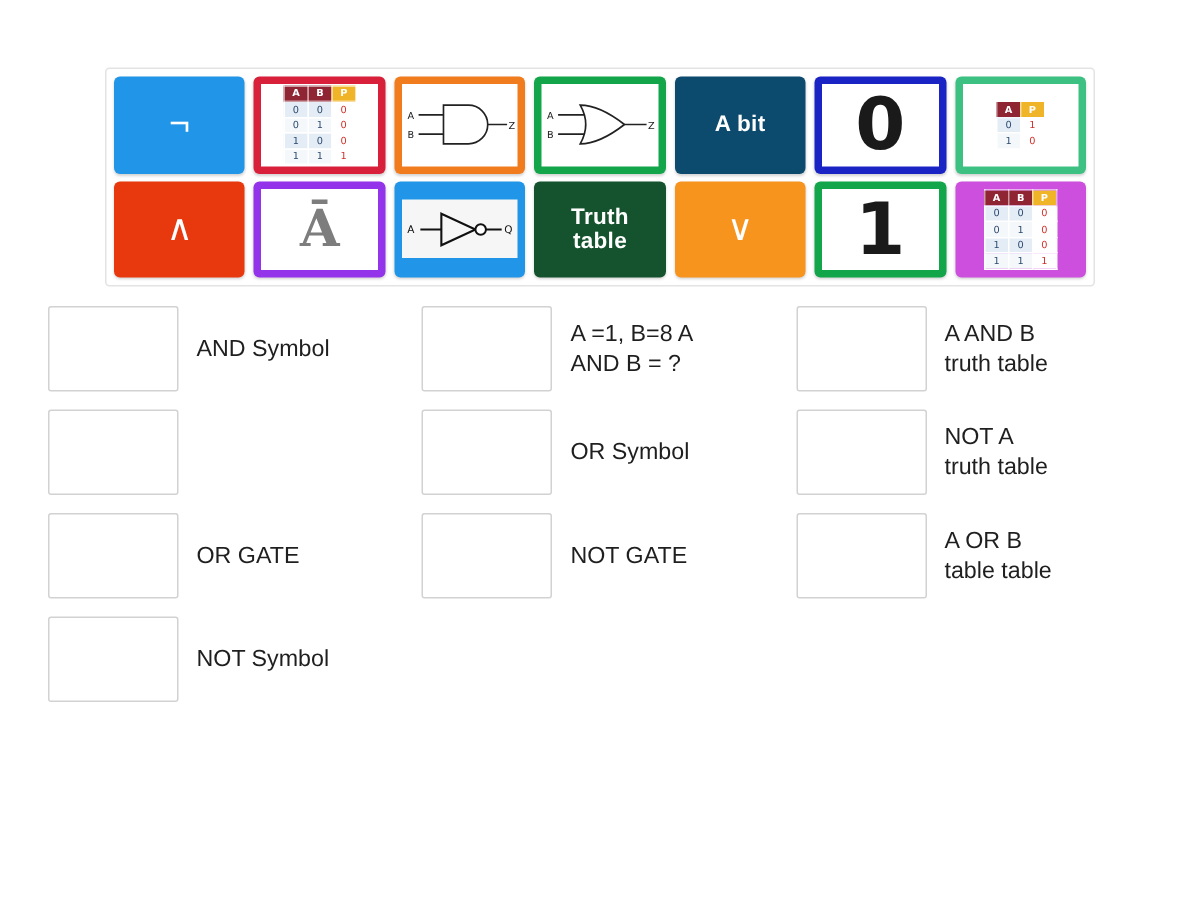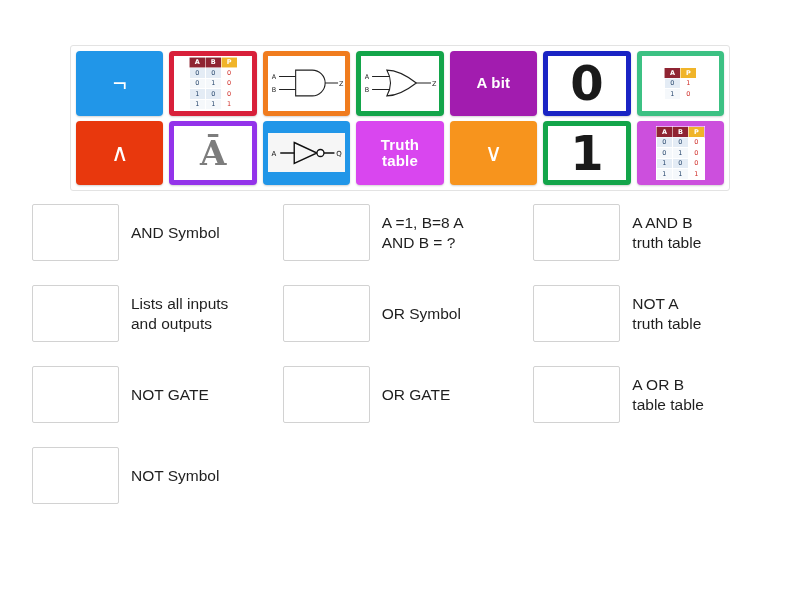--- a/index.html
+++ b/index.html
@@ -130,21 +130,20 @@
   .answers {
     position: absolute;
     left: 32px;
     top: 198px;
     width: 740px;
     display: grid;
     grid-template-columns: repeat(3, 1fr);
     grid-auto-rows: 69px;
     column-gap: 8px;
     row-gap: 0px;
-    gap: 12px;
   }
   .answer-row {
     display: flex;
     align-items: center;
     gap: 12px;
   }
   .drop-slot {
     width: 85px;
     height: 55px;
     border: 1px solid #d2d2d2;
@@ -223,21 +222,21 @@
               <path d="M28 12 Q42 12 60 26 Q42 40 28 40 Q36 26 28 12 Z" stroke="#222" fill="none" stroke-width="1.2"></path>
               <line x1="12" y1="19" x2="31" y2="19" stroke="#222" fill="none" stroke-width="1.2"></line>
               <line x1="12" y1="33" x2="31" y2="33" stroke="#222" fill="none" stroke-width="1.2"></line>
               <line x1="60" y1="26" x2="76" y2="26" stroke="#222" fill="none" stroke-width="1.2"></line>
               <text x="4" y="22" font-size="7" fill="#222" font-family="DejaVu Sans">A</text>
               <text x="4" y="36" font-size="7" fill="#222" font-family="DejaVu Sans">B</text>
               <text x="77" y="29" font-size="7" fill="#222" font-family="DejaVu Sans">Z</text>
             </svg>
           </div>
         </div>
-        <div class="tile" style="background: #a21caf;">
+        <div class="tile" style="background: #0c4a6e;">
           <span class="tile-label">A bit</span>
         </div>
         <div class="tile framed" style="background: rgb(26, 36, 196);">
           <div class="inner">
             <span class="bigdigit">0</span>
           </div>
         </div>
         <div class="tile framed" style="background: rgb(60, 193, 131);">
           <div class="inner">
             <table class="ttbl">
@@ -273,21 +272,21 @@
                 <path d="M30 8 L56 20 L30 32 Z" stroke="#111" fill="none" stroke-width="1.6"></path>
                 <circle cx="60" cy="20" r="4" stroke="#111" fill="#fff" stroke-width="1.5"></circle>
                 <line x1="14" y1="20" x2="30" y2="20" stroke="#111" fill="none" stroke-width="1.6"></line>
                 <line x1="64" y1="20" x2="76" y2="20" stroke="#111" fill="none" stroke-width="1.6"></line>
                 <text x="4" y="23" font-size="8" fill="#111" font-family="DejaVu Sans">A</text>
                 <text x="78" y="23" font-size="8" fill="#111" font-family="DejaVu Sans">Q</text>
               </svg>
             </div>
           </div>
         </div>
-        <div class="tile" style="background: #d946ef;">
+        <div class="tile" style="background: #14532d;">
           <span class="tile-label">Truth<br>table</span>
         </div>
         <div class="tile" style="background: rgb(247, 148, 29);">
           <span class="tile-sym">∨</span>
         </div>
         <div class="tile framed" style="background: rgb(19, 165, 74);">
           <div class="inner">
             <span class="bigdigit">1</span>
           </div>
         </div>
@@ -335,39 +334,37 @@
         <div class="answer-text">A =1, B=8 A
 AND B = ?</div>
       </div>
       <div class="answer-row">
         <div class="drop-slot"></div>
         <div class="answer-text">A AND B
 truth table</div>
       </div>
       <div class="answer-row">
         <div class="drop-slot"></div>
-        <div class="answer-text">Lists all inputs
-and outputs</div>
       </div>
       <div class="answer-row">
         <div class="drop-slot"></div>
         <div class="answer-text">OR Symbol</div>
       </div>
       <div class="answer-row">
         <div class="drop-slot"></div>
         <div class="answer-text">NOT A
 truth table</div>
       </div>
       <div class="answer-row">
         <div class="drop-slot"></div>
+        <div class="answer-text">OR GATE</div>
+      </div>
+      <div class="answer-row">
+        <div class="drop-slot"></div>
         <div class="answer-text">NOT GATE</div>
-      </div>
-      <div class="answer-row">
-        <div class="drop-slot"></div>
-        <div class="answer-text">OR GATE</div>
       </div>
       <div class="answer-row">
         <div class="drop-slot"></div>
         <div class="answer-text">A OR B
 table table</div>
       </div>
       <div class="answer-row">
         <div class="drop-slot"></div>
         <div class="answer-text">NOT Symbol</div>
       </div>

